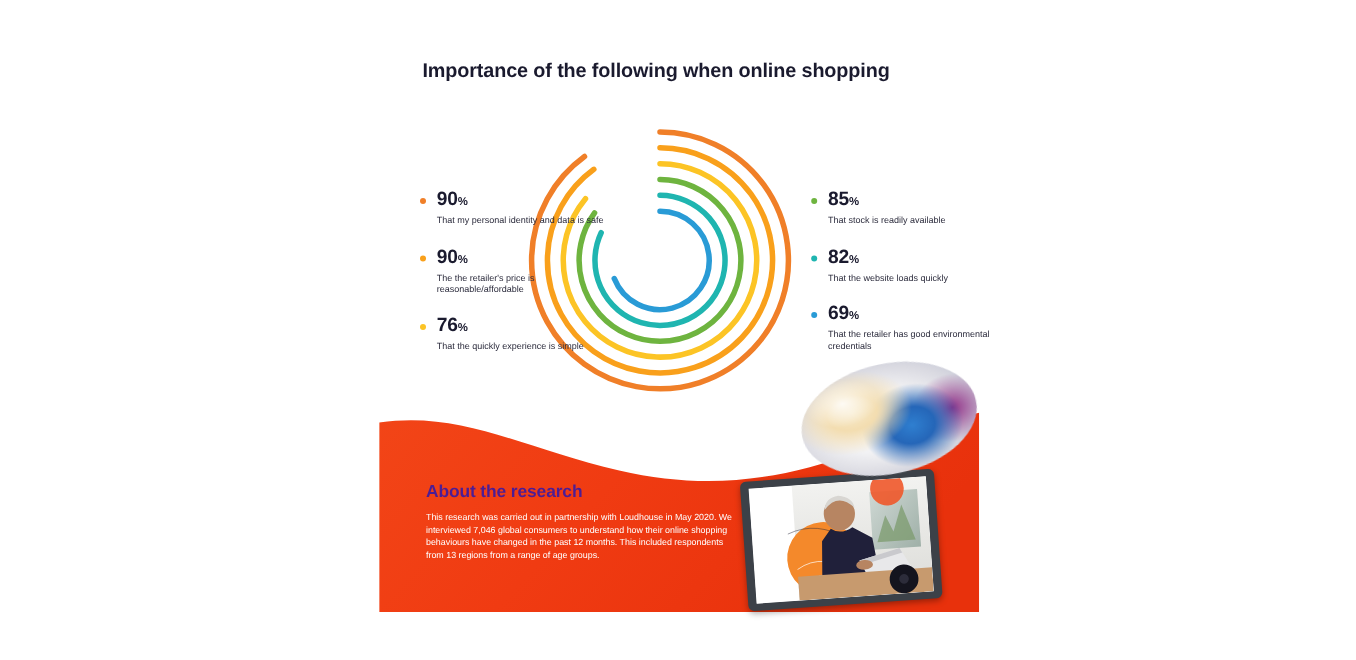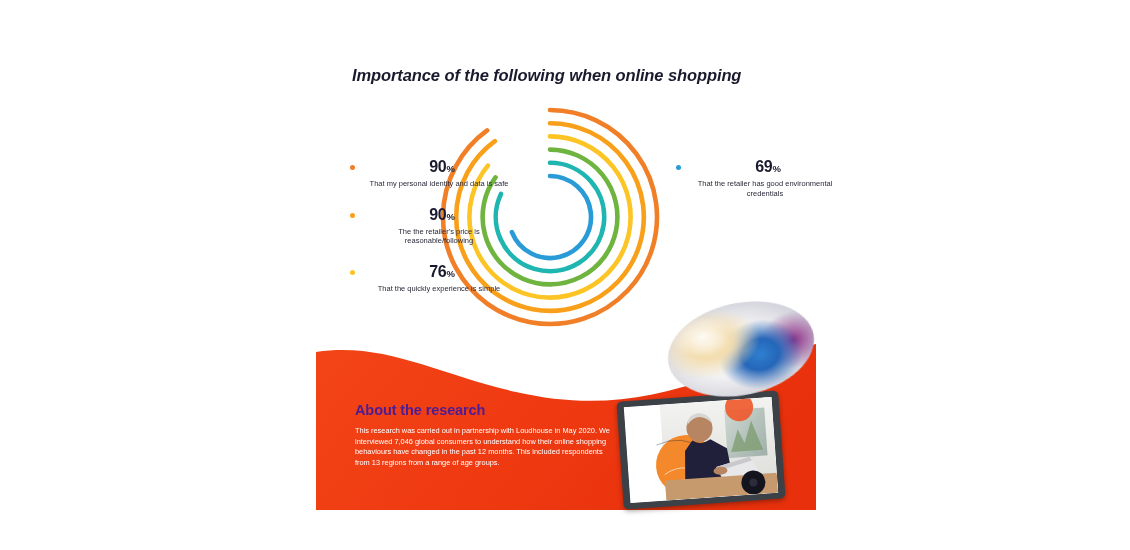--- a/index.html
+++ b/index.html
@@ -18,34 +18,32 @@
     width: 1130px;
     height: 550px;
     background: #ffffff;
     overflow: hidden;
   }
 
   
   .chart-title {
     position: absolute;
     left: 352px;
-    top: 66px;
+    top: 50px;
     font-size: 16.5px;
     font-weight: bold;
     color: #1a1a2e;
     letter-spacing: -0.1px;
     white-space: nowrap;
-    font-style: italic;
   }
 
   
   .legend-col {
     position: absolute;
     width: 170px;
-    text-align: center;
   }
   .legend-col.left  { left: 350px; top: 158px; }
   .legend-col.right { left: 676px; top: 158px; }
 
   .legend-item {
     position: relative;
     padding-left: 14px;
     margin-bottom: 17px;
   }
   .legend-bullet {
@@ -192,36 +190,50 @@
         <span>90</span><span class="pct">%</span>
       </div>
       <div class="legend-desc">That my personal identity and data is safe</div>
     </div>
 
     <div class="legend-item">
       <span class="legend-bullet" style="background: rgb(249, 160, 27);"></span>
       <div class="legend-value">
         <span>90</span><span class="pct">%</span>
       </div>
-      <div class="legend-desc">The the retailer's price is reasonable/following</div>
+      <div class="legend-desc">The the retailer's price is reasonable/affordable</div>
     </div>
 
     <div class="legend-item">
       <span class="legend-bullet" style="background: rgb(252, 196, 37);"></span>
       <div class="legend-value">
         <span>76</span><span class="pct">%</span>
       </div>
       <div class="legend-desc">That the quickly experience is simple</div>
     </div>
 
   </div>
 
   <div class="legend-col right">
 
-
+    <div class="legend-item">
+      <span class="legend-bullet" style="background: rgb(110, 180, 63);"></span>
+      <div class="legend-value">
+        <span>85</span><span class="pct">%</span>
+      </div>
+      <div class="legend-desc">That stock is readily available</div>
+    </div>
+
+    <div class="legend-item">
+      <span class="legend-bullet" style="background: rgb(31, 181, 176);"></span>
+      <div class="legend-value">
+        <span>82</span><span class="pct">%</span>
+      </div>
+      <div class="legend-desc">That the website loads quickly</div>
+    </div>
 
     <div class="legend-item">
       <span class="legend-bullet" style="background: rgb(41, 155, 214);"></span>
       <div class="legend-value">
         <span>69</span><span class="pct">%</span>
       </div>
       <div class="legend-desc">That the retailer has good environmental credentials</div>
     </div>
 
   </div>

